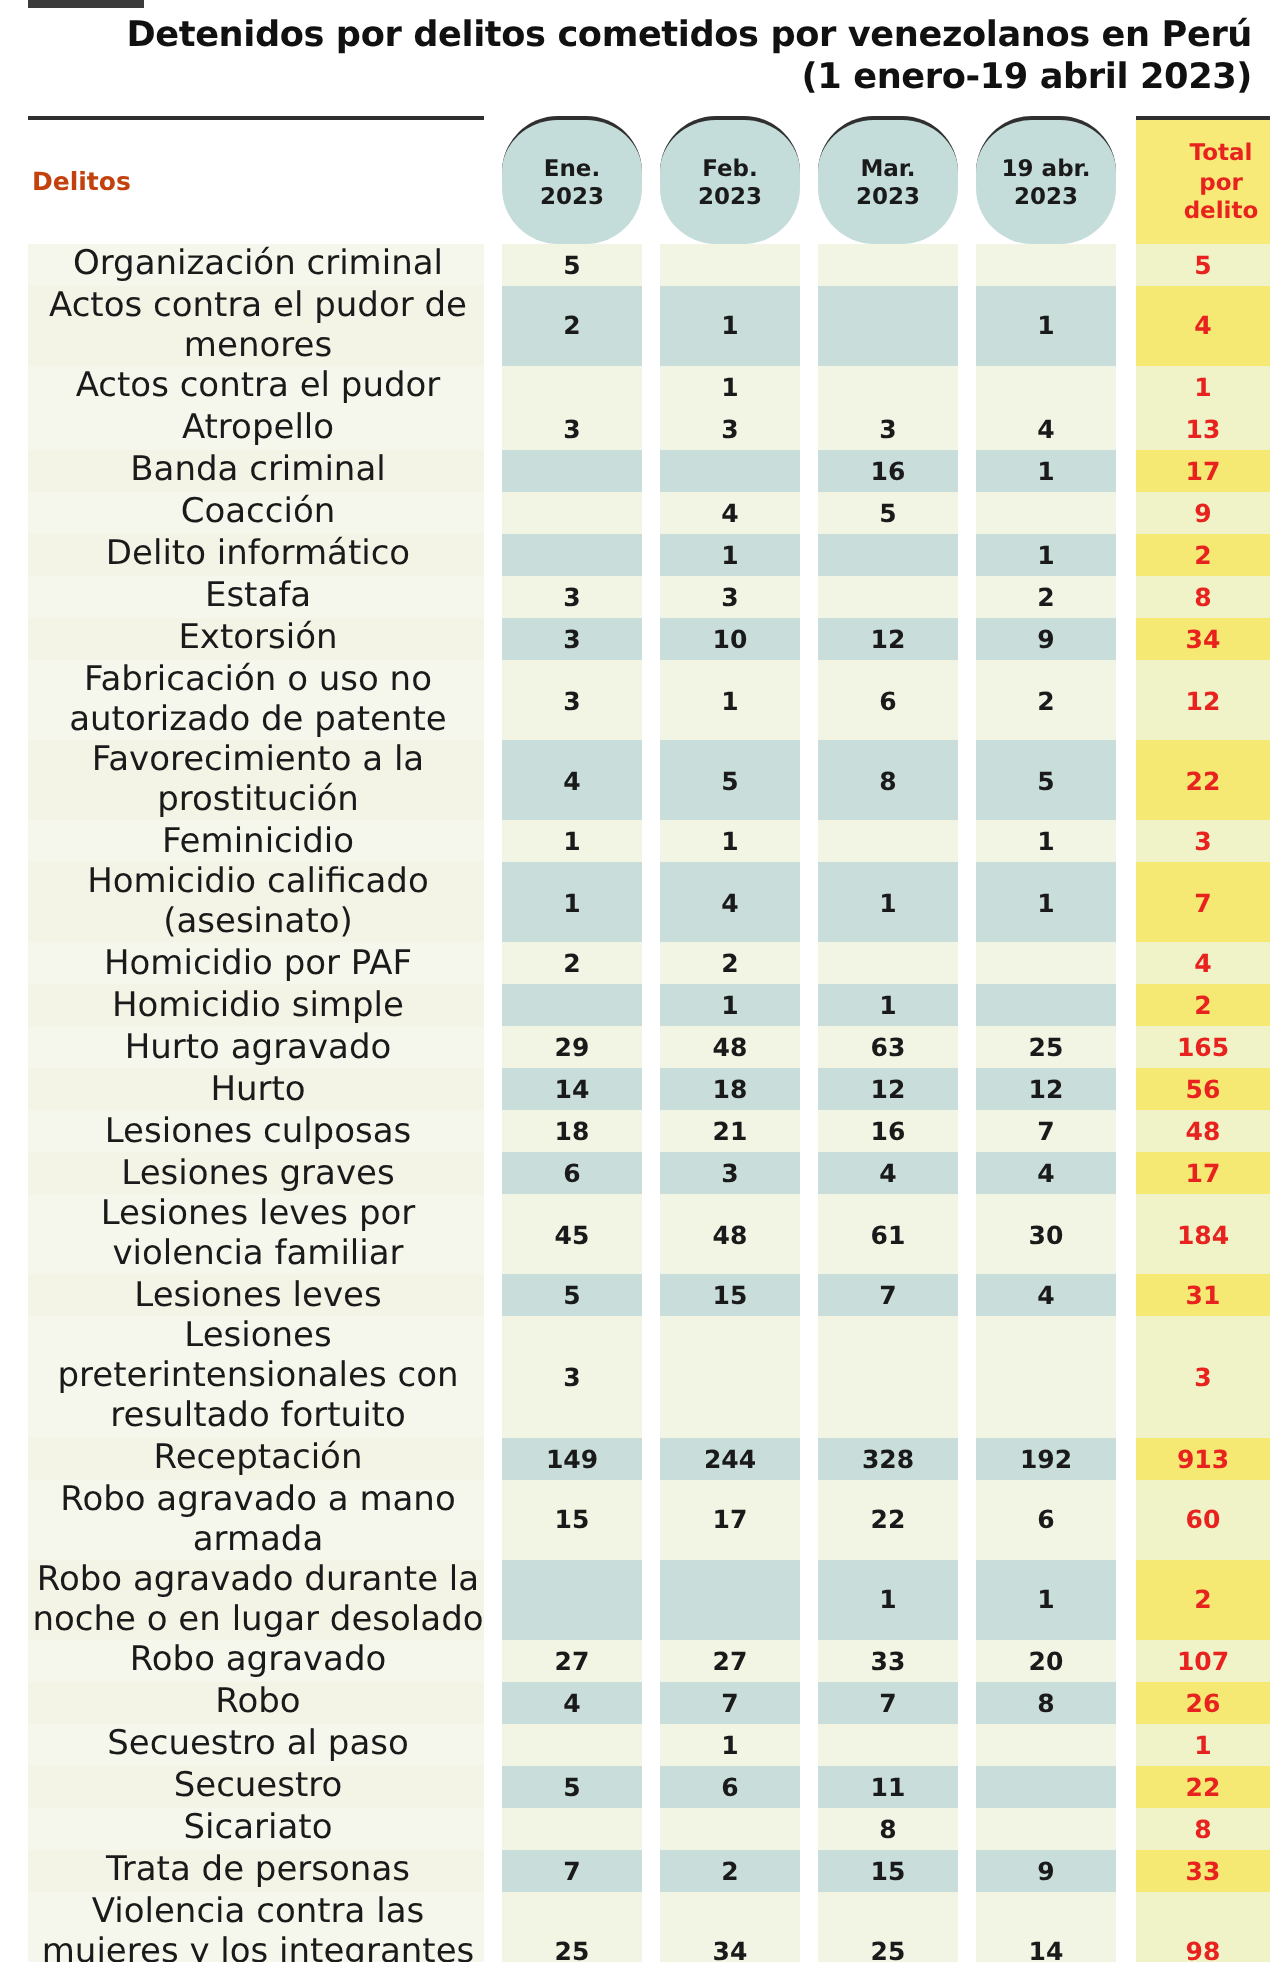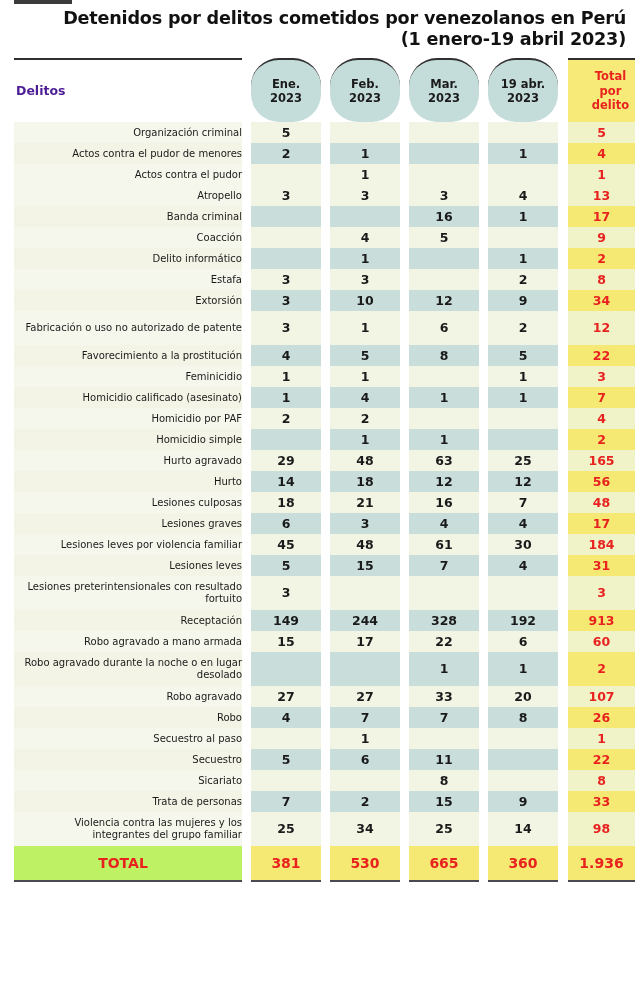--- a/index.html
+++ b/index.html
@@ -46,21 +46,21 @@
     padding:0;
     vertical-align:bottom;
     border-top:2.5px solid #2f2f2f;
     height:62px;
   }
   thead th.gapcell{border-top:none;background:#ffffff;}
   thead th.hlabel{
     text-align:left;
     font-size:12.5px;
     font-weight:bold;
-    color:#4c1d95;
+    color:#c2410c;
     padding-left:2px;
     vertical-align:middle;
     background:#ffffff;
   }
   thead th.hnum{
     background:#c5ddda;
     text-align:center;
     font-size:11.5px;
     font-weight:bold;
     color:#1a1a1a;
@@ -79,24 +79,24 @@
     padding-left:18px;
   }
 
   tbody td{
     padding:0;
     height:21px;
     font-size:11.5px;
     vertical-align:middle;
   }
   td.lbl{
-    text-align:right;
+    text-align:center;
     padding-left:2px;
     color:#1a1a1a;
-    font-size:10px;
+    font-size:17px;
     line-height:1.18;
   }
   td.num{
     text-align:center;
     font-weight:bold;
     color:#1a1a1a;
     font-size:12.5px;
   }
   td.tot{
     text-align:center;

